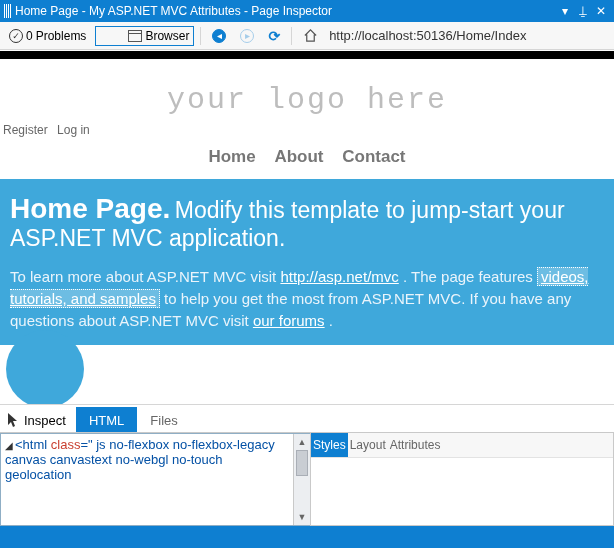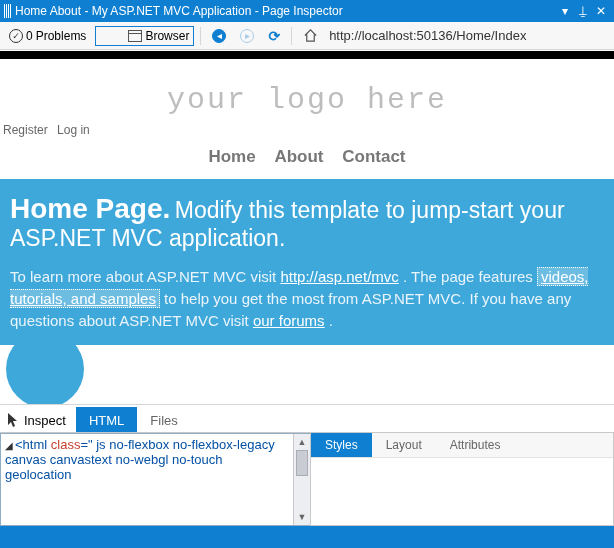--- a/index.html
+++ b/index.html
@@ -48,31 +48,31 @@
   .sel-line { background:#cfe7f7; outline:1px dotted #5a9bd4; display:inline-block; padding:0 2px;}
   .kw { color:#0451a5;}
   .attr { color:#c93e2f;}
   .exp { color:#333; font-size:10px; display:inline-block; width:10px;}
   .src-scroll { position:absolute; right:0; top:0; width:17px; bottom:0; background:#eceef1; border-left:1px solid #c9c9c9;}
   .src-scroll .up, .src-scroll .dn { height:16px; text-align:center; font-size:9px; color:#666; line-height:16px; cursor:pointer;}
   .src-scroll .track { position:absolute; top:16px; bottom:16px; left:0; right:0; }
   .src-scroll .thumb { position:absolute; left:2px; right:2px; top:0; height:26px; background:#c9cdd3; border:1px solid #a9aeb6;}
   .props-pane { width:304px; background:#fff; border:1px solid #c9c9c9; border-top:none; }
   .props-tabs { display:flex; font-size:12px; border-bottom:1px solid #e3e3e3; background:#f7f7f7;}
-  .ptab { padding:5px 14px; color:#666; cursor:pointer;}
+  .ptab { padding:5px 2px; color:#666; cursor:pointer;}
   .ptab.active { background:#0e7fd1; color:#fff;}
   .props-body { height:64px; background:#fff;}
   .bbar { height:22px; background:#0e7fd1;}
 </style>
 </head>
 <body>
 
 <div class="titlebar">
   <span class="strip"></span>
-  <span>Home About - My ASP.NET MVC Application - Page Inspector</span>
+  <span>Home Page - My ASP.NET MVC Attributes - Page Inspector</span>
   <span class="spacer"></span>
   <span class="winicon">▾</span>
   <span class="winicon" style="font-size:13px">⍊</span>
   <span class="winicon">✕</span>
 </div>
 
 <div class="toolbar">
   <div class="tool-btn">
     <span style="display:inline-flex;width:14px;height:14px;border:1.5px solid #333;border-radius:50%;align-items:center;justify-content:center;font-size:9px;color:#333;">✓</span>
     <span style="margin-left:3px">0</span>

